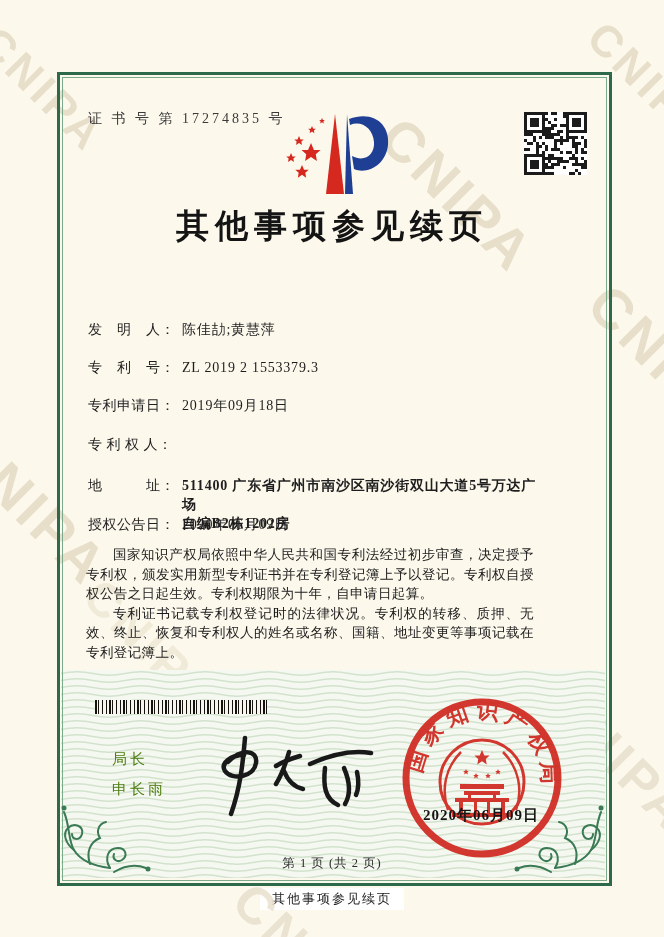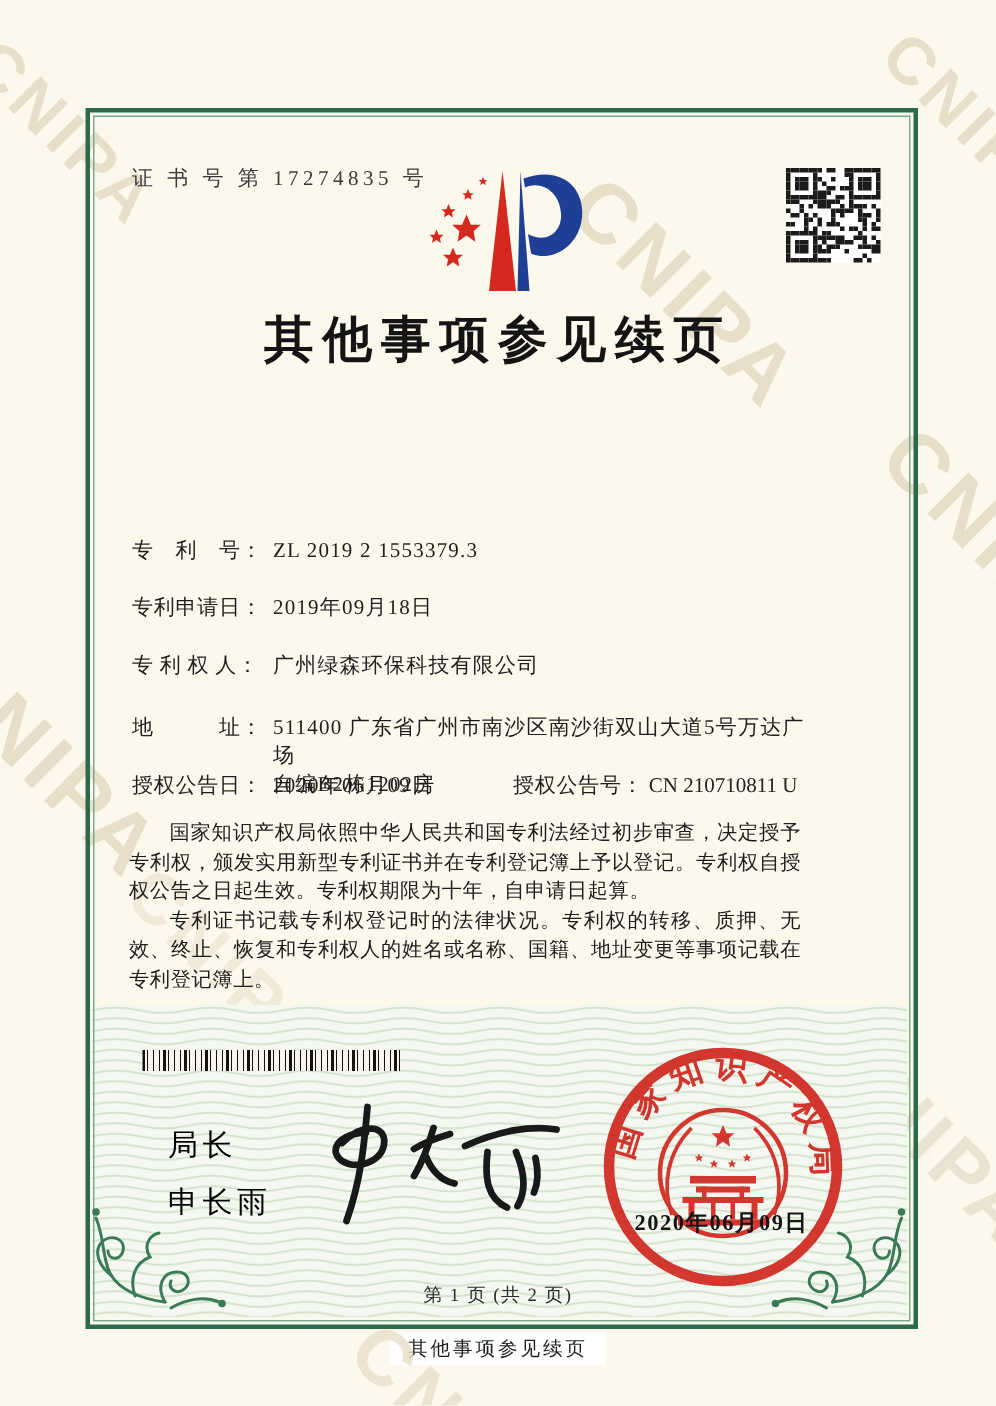--- a/index.html
+++ b/index.html
@@ -22,29 +22,29 @@
   .content{position:absolute;inset:0;z-index:2;}
   .cert-no{position:absolute;left:88px;top:110px;font-size:14px;letter-spacing:3px;color:#3a3a3a;}
   .logo{position:absolute;left:276px;top:108px;width:118px;height:92px;}
   .qr{position:absolute;left:524px;top:112px;width:63px;height:63px;background:#fff;}
   .qr .qc{position:absolute;width:3px;height:3px;background:#1b1b1b;}
   .title{position:absolute;left:0;top:204px;width:664px;text-align:center;
          font-size:33px;font-weight:700;letter-spacing:6px;color:#141414;}
   .row{position:absolute;left:88px;width:450px;font-size:14px;line-height:19px;}
   .row .lab{letter-spacing:0.5px;color:#1e1e1e;}
   .row .val{position:absolute;left:94px;top:0;letter-spacing:0.8px;color:#1e1e1e;white-space:nowrap;}
-  .row .val2line{white-space:normal;width:356px;}
+  .row .val2line{white-space:normal;width:356px;font-weight:bold;}
   .pair2{position:absolute;left:254px;top:0;white-space:nowrap;}
   .paras{position:absolute;left:86px;top:545px;width:448px;font-size:13.5px;line-height:19.5px;
          text-align:justify;letter-spacing:0.4px;color:#1c1c1c;}
   .paras p{margin:0;text-indent:2em;}
   .barcode{position:absolute;left:95px;top:700px;width:172px;height:14px;
      background:repeating-linear-gradient(90deg,#15120e 0 2px,#f6f4ec 2px 3px,#15120e 3px 4px,
      #f6f4ec 4px 7px,#15120e 7px 8px,#f6f4ec 8px 11px,#15120e 11px 12px,#f6f4ec 12px 14px);}
-  .signer{position:absolute;left:112px;top:750px;font-size:20px;letter-spacing:3px;color:#000000;}
+  .signer{position:absolute;left:112px;top:750px;font-size:15px;letter-spacing:3px;color:#4d7c0f;}
   .signer div{margin-bottom:11px;}
   .sig{position:absolute;left:192px;top:726px;width:185px;height:98px;}
   .seal{position:absolute;left:394px;top:690px;width:176px;height:176px;}
   .seal-date{position:absolute;left:392px;top:806px;width:178px;text-align:center;
              font-size:15px;font-weight:600;letter-spacing:1px;color:#151515;}
   .page-info{position:absolute;left:0;top:855px;width:664px;text-align:center;
              font-size:12.5px;letter-spacing:1px;color:#2a2a2a;}
   .footer-note{position:absolute;left:0;top:888px;width:664px;text-align:center;}
   .footer-note span{display:inline-block;background:#ffffff;padding:2px 12px;
              font-size:13px;letter-spacing:2px;color:#1d1d1d;}
@@ -316,46 +316,45 @@
         <div class="qc" style="left:21px;top:60px"></div>
         <div class="qc" style="left:24px;top:60px"></div>
         <div class="qc" style="left:27px;top:60px"></div>
         <div class="qc" style="left:45px;top:60px"></div>
         <div class="qc" style="left:48px;top:60px"></div>
         <div class="qc" style="left:54px;top:60px"></div>
       </div>
 
     <div class="title">其他事项参见续页</div>
 
+    <div class="row" style="top:320px;">
+      <span class="lab">发　明　人：</span>
+      <span class="val">陈佳劼;黄慧萍</span>
+    </div>
     <div class="row" style="top:358px;">
       <span class="lab">专　利　号：</span>
       <span class="val">ZL 2019 2 1553379.3</span>
     </div>
     <div class="row" style="top:396px;">
       <span class="lab">专利申请日：</span>
       <span class="val">2019年09月18日</span>
     </div>
     <div class="row" style="top:435px;">
       <span class="lab">专 利 权 人：</span>
-      <span class="val">广州绿森环保科技有限公司</span>
     </div>
     <div class="row" style="top:476px;">
       <span class="lab">地　　　址：</span>
       <span class="val val2line">
         <span>511400 广东省广州市南沙区南沙街双山大道5号万达广场</span><br>
         <span>自编B2栋1202房</span>
       </span>
     </div>
     <div class="row" style="top:515px;">
       <span class="lab">授权公告日：</span>
       <span class="val">2020年06月09日</span>
-      <span class="pair2">
-        <span class="lab">授权公告号：</span>
-        <span>CN 210710811 U</span>
-      </span>
     </div>
 
     <div class="paras">
       <p>国家知识产权局依照中华人民共和国专利法经过初步审查，决定授予专利权，颁发实用新型专利证书并在专利登记簿上予以登记。专利权自授权公告之日起生效。专利权期限为十年，自申请日起算。</p>
       <p>专利证书记载专利权登记时的法律状况。专利权的转移、质押、无效、终止、恢复和专利权人的姓名或名称、国籍、地址变更等事项记载在专利登记簿上。</p>
     </div>
 
     <div class="barcode"></div>
 
     <div class="signer">

